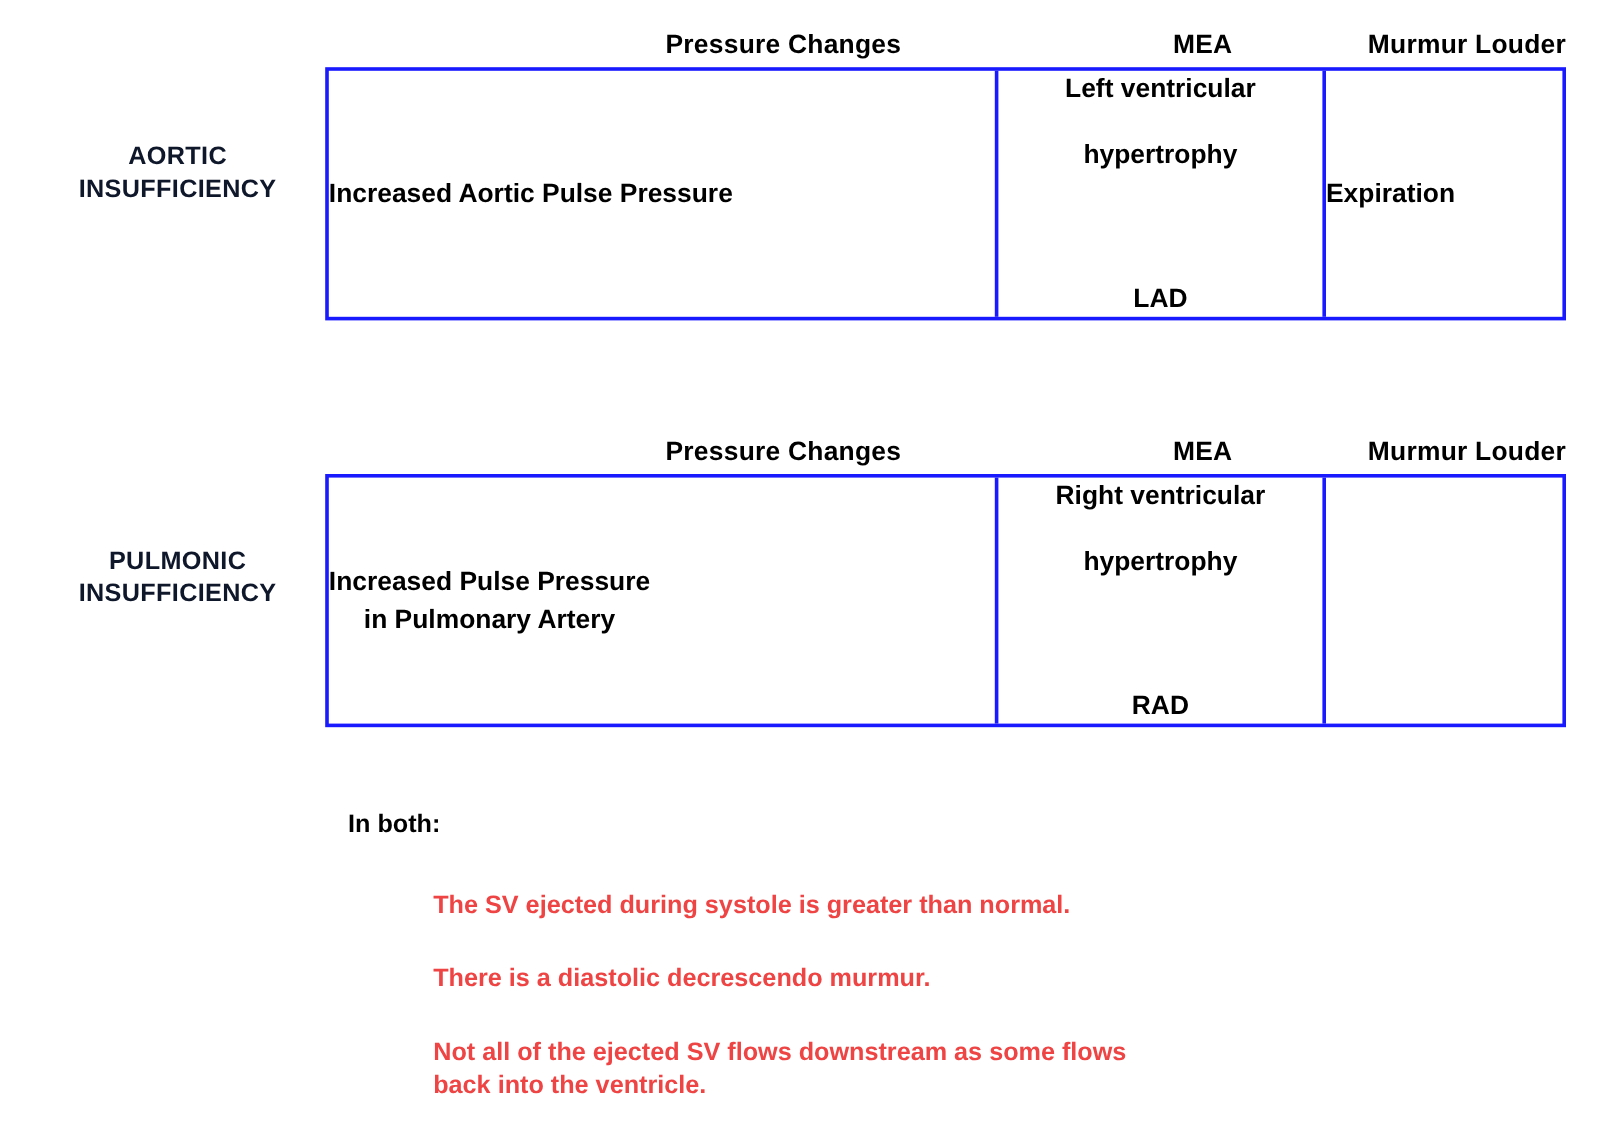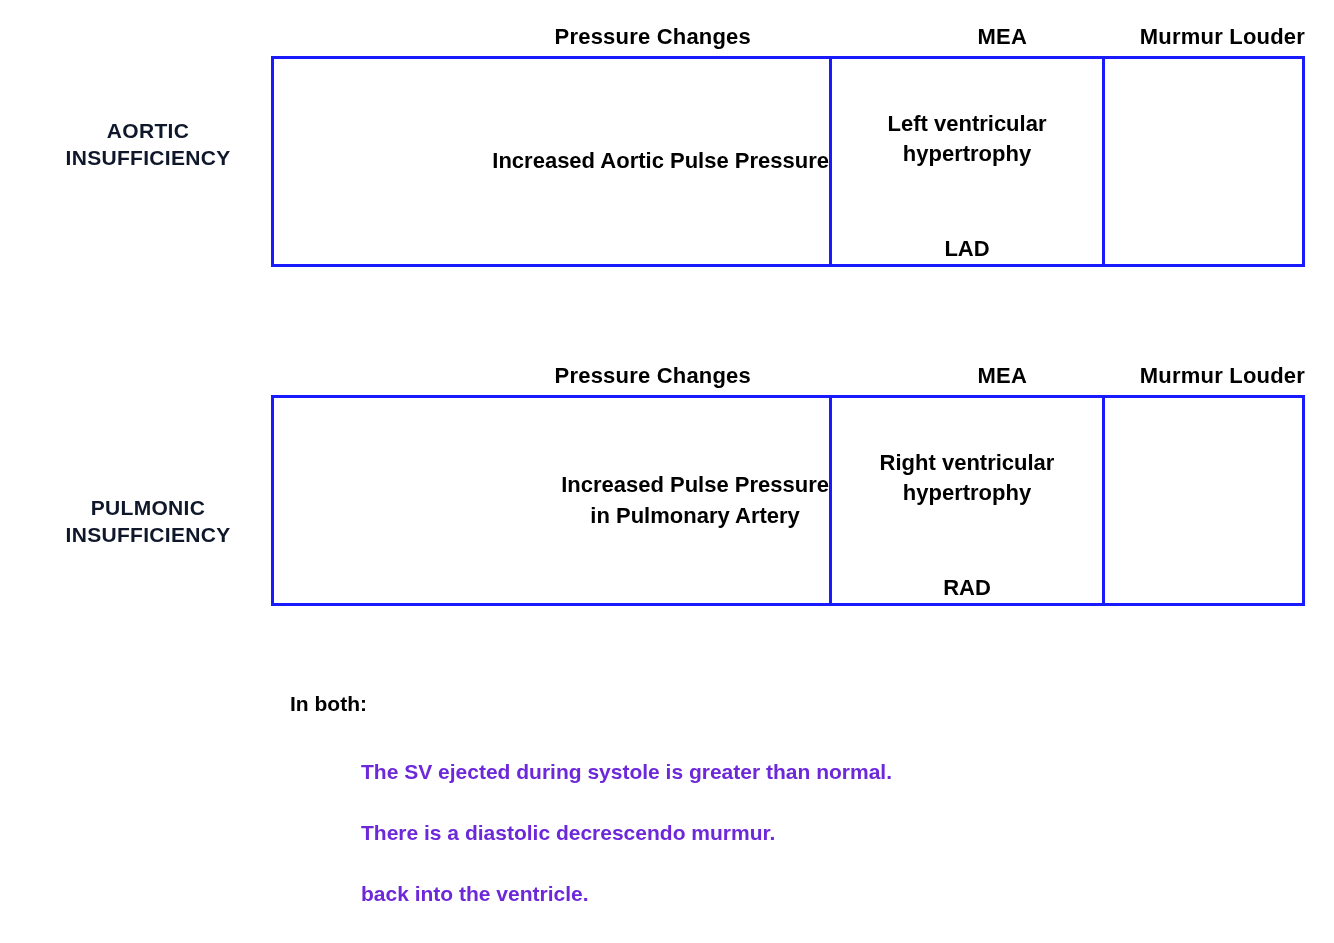--- a/index.html
+++ b/index.html
@@ -53,21 +53,21 @@
     height: 211px;
     border: 3px solid #1a1aff;
     box-sizing: border-box;
     display: flex;
     background: #ffffff;
   }
   .cell {
     position: relative;
     display: flex;
     align-items: center;
-    justify-content: flex-end;
+    justify-content: space-between;
     text-align: center;
     font-size: 22px;
     font-weight: bold;
     line-height: 1.38;
     box-sizing: border-box;
     color: #000000;
   }
   .cell.c1 { width: 555px; }
   .cell.c2 { width: 276px; border-left: 3px solid #1a1aff; border-right: 3px solid #1a1aff; flex-direction: column; }
   .cell.c3 { flex: 1 1 auto; }
@@ -94,21 +94,21 @@
     font-size: 21px;
     font-weight: bold;
     white-space: nowrap;
     color: #000000;
   }
   .note-item {
     position: absolute;
     font-size: 21px;
     font-weight: bold;
     line-height: 1.32;
-    color: #6d28d9;
+    color: #ef4444;
   }
 </style>
 </head>
 <body>
 
 <div id="page">
 
   <div class="table-block" style="left:271px; top:22px;">
 
     <div class="col-headers">
@@ -118,20 +118,23 @@
     </div>
 
     <div class="grid" style="top:34px;">
       <div class="cell c1">
         <span class="cell-line">Increased  Aortic  Pulse  Pressure</span>
       </div>
       <div class="cell c2">
         <span class="cell-line">Left  ventricular</span>
         <span class="cell-line">hypertrophy</span>
         <span class="cell-sub">LAD</span>
+      </div>
+      <div class="cell c3">
+        <span class="cell-line">Expiration</span>
       </div>
     </div>
   </div>
 
   <div class="row-label" style="left:14px; top:118px;">
     <div>AORTIC</div>
     <div>INSUFFICIENCY</div>
   </div>
 
   <div class="table-block" style="left:271px; top:361px;">
@@ -150,31 +153,32 @@
         </div>
       </div>
       <div class="cell c2">
         <span class="cell-line">Right  ventricular</span>
         <span class="cell-line">hypertrophy</span>
         <span class="cell-sub">RAD</span>
       </div>
     </div>
   </div>
 
-  <div class="row-label" style="left:14px; top:455px;margin-top:40px;">
+  <div class="row-label" style="left:14px; top:455px;">
     <div>PULMONIC</div>
     <div>INSUFFICIENCY</div>
   </div>
 
-  <div class="notes" style="left:0; top:17px; width:1334px; height:704px;">
+  <div class="notes" style="left:0; top:0; width:1334px; height:704px;">
 
     <div class="notes-title" style="left:290px; top:675px;">In both:</div>
 
     <div class="note-item" style="left:361px; top:741px;">The SV ejected during systole is greater than normal.</div>
 
     <div class="note-item" style="left:361px; top:802px;">There is a diastolic decrescendo murmur.</div>
 
     <div class="note-item" style="left:361px; top:863px;">
+      <div>Not all of the ejected SV flows downstream as some flows</div>
       <div>back into the ventricle.</div>
     </div>
   </div>
 
 </div>
 
 </body></html>

